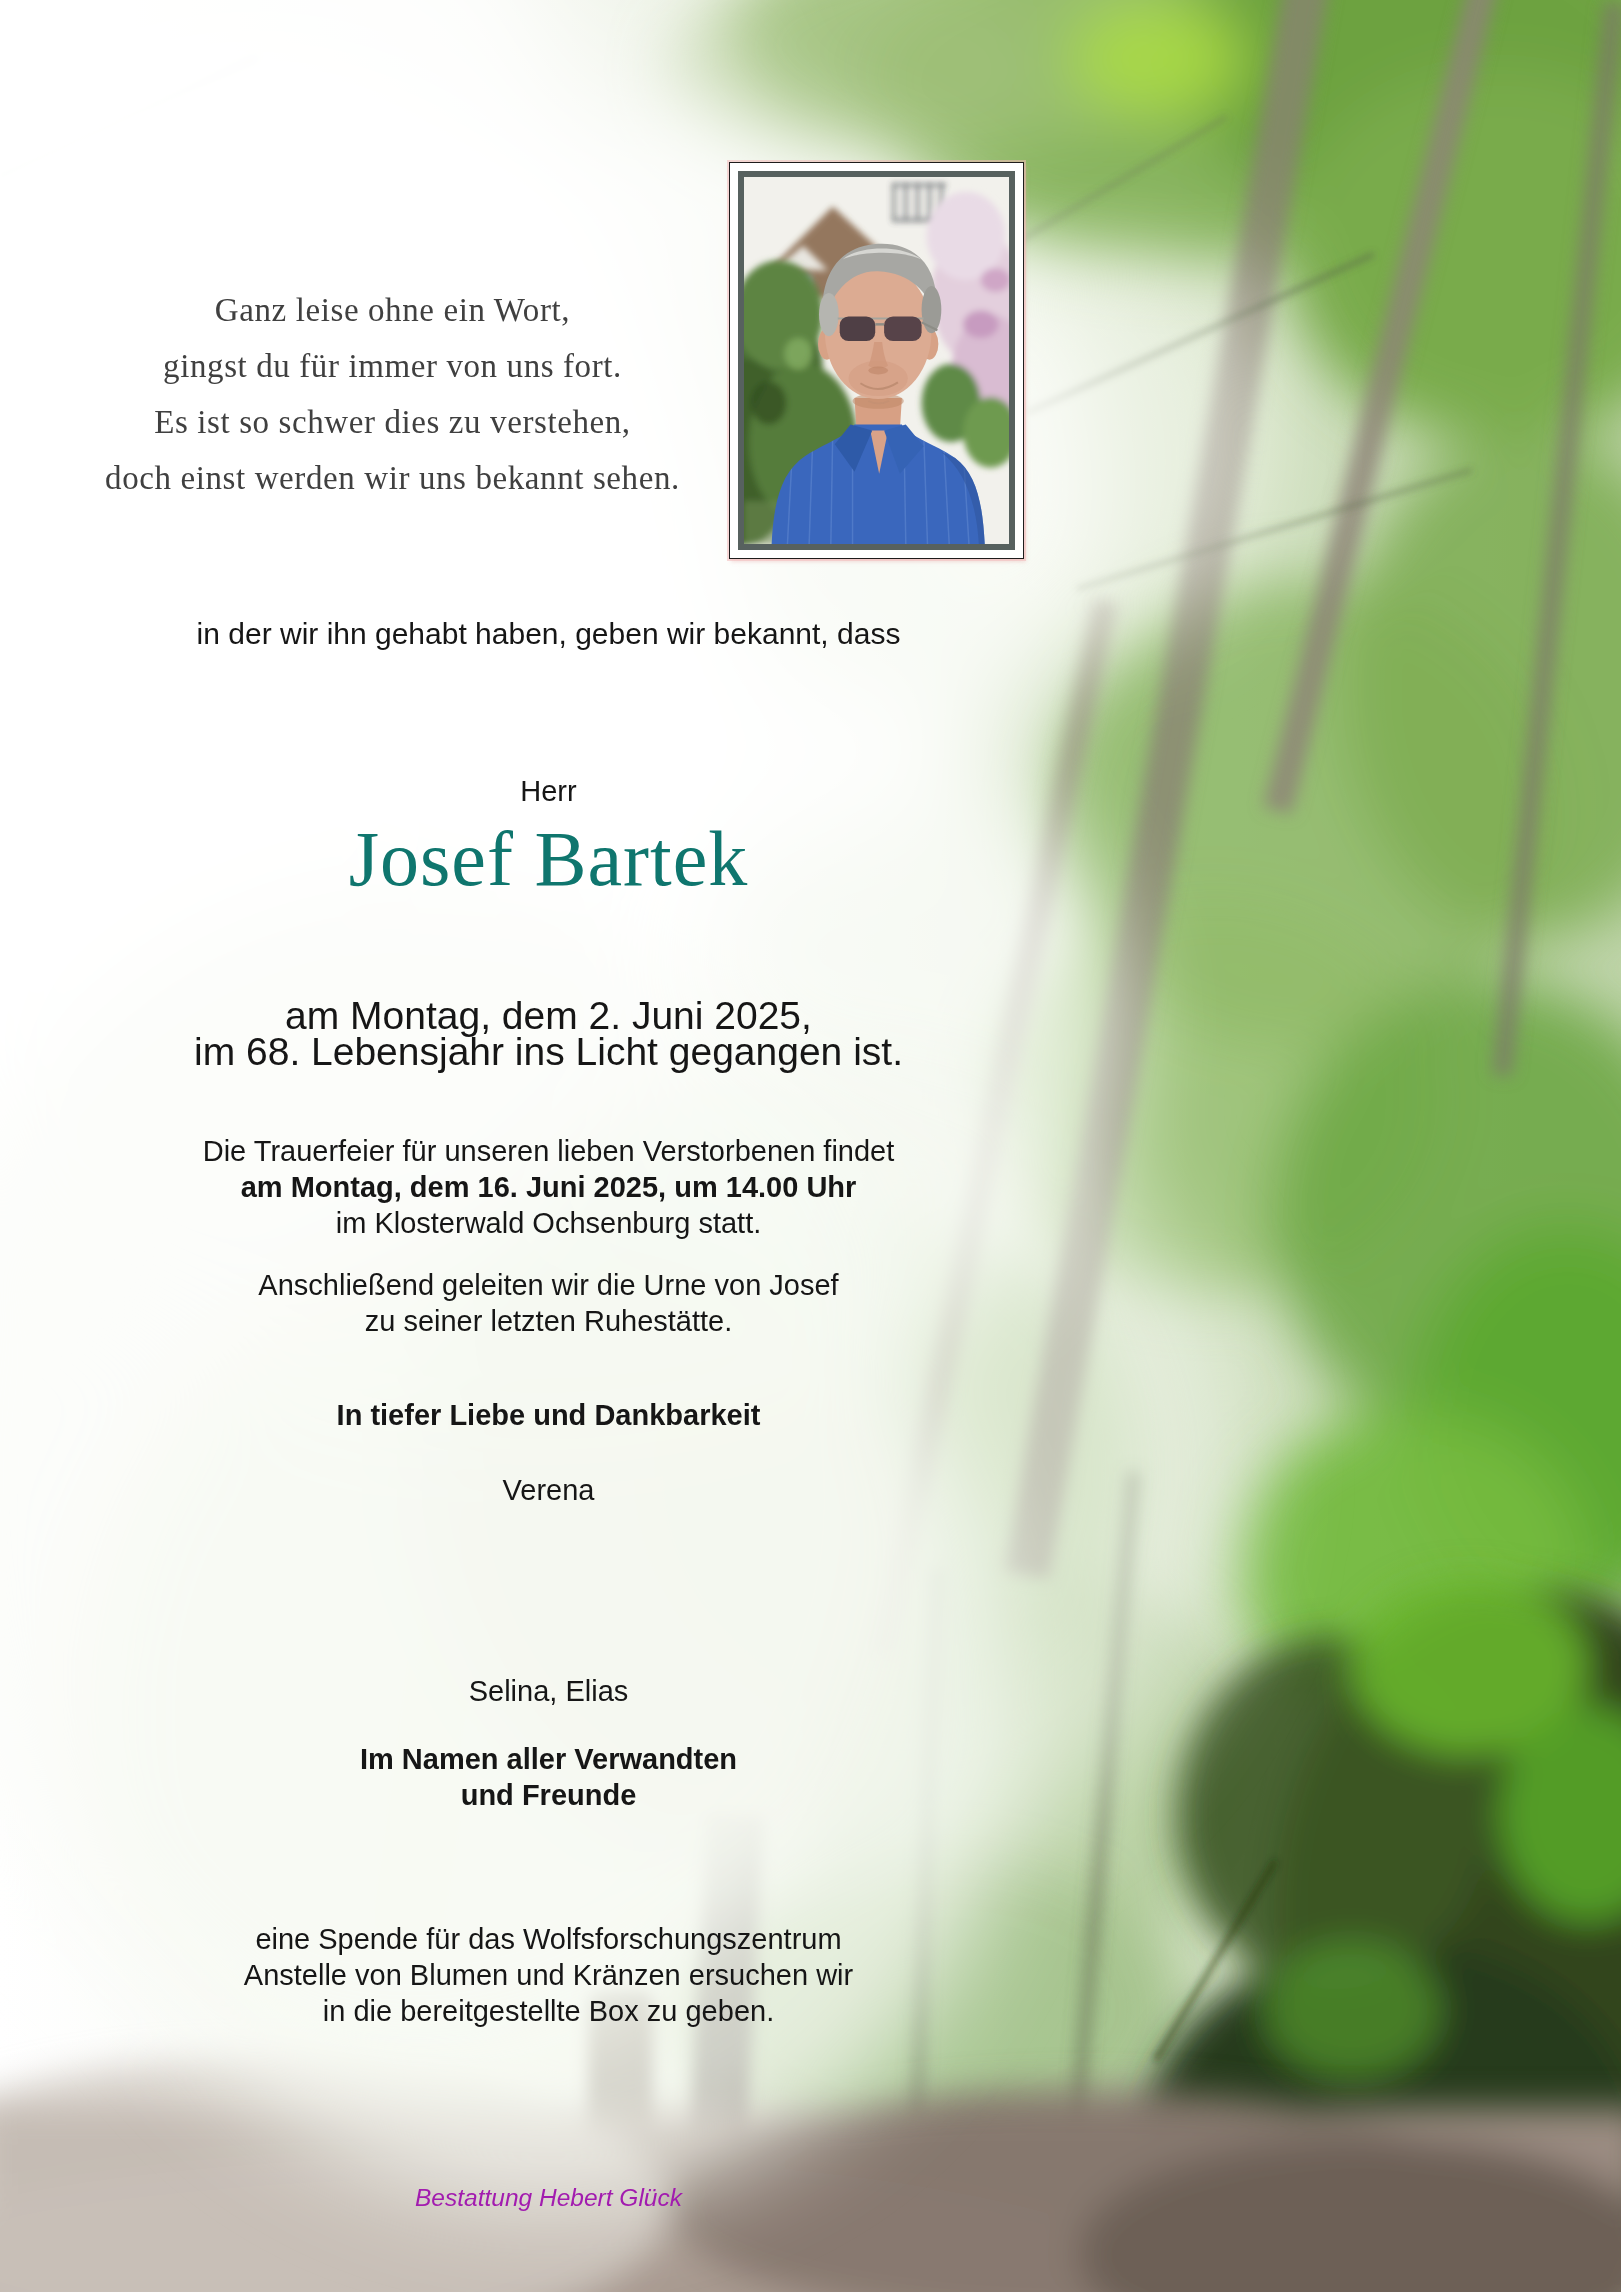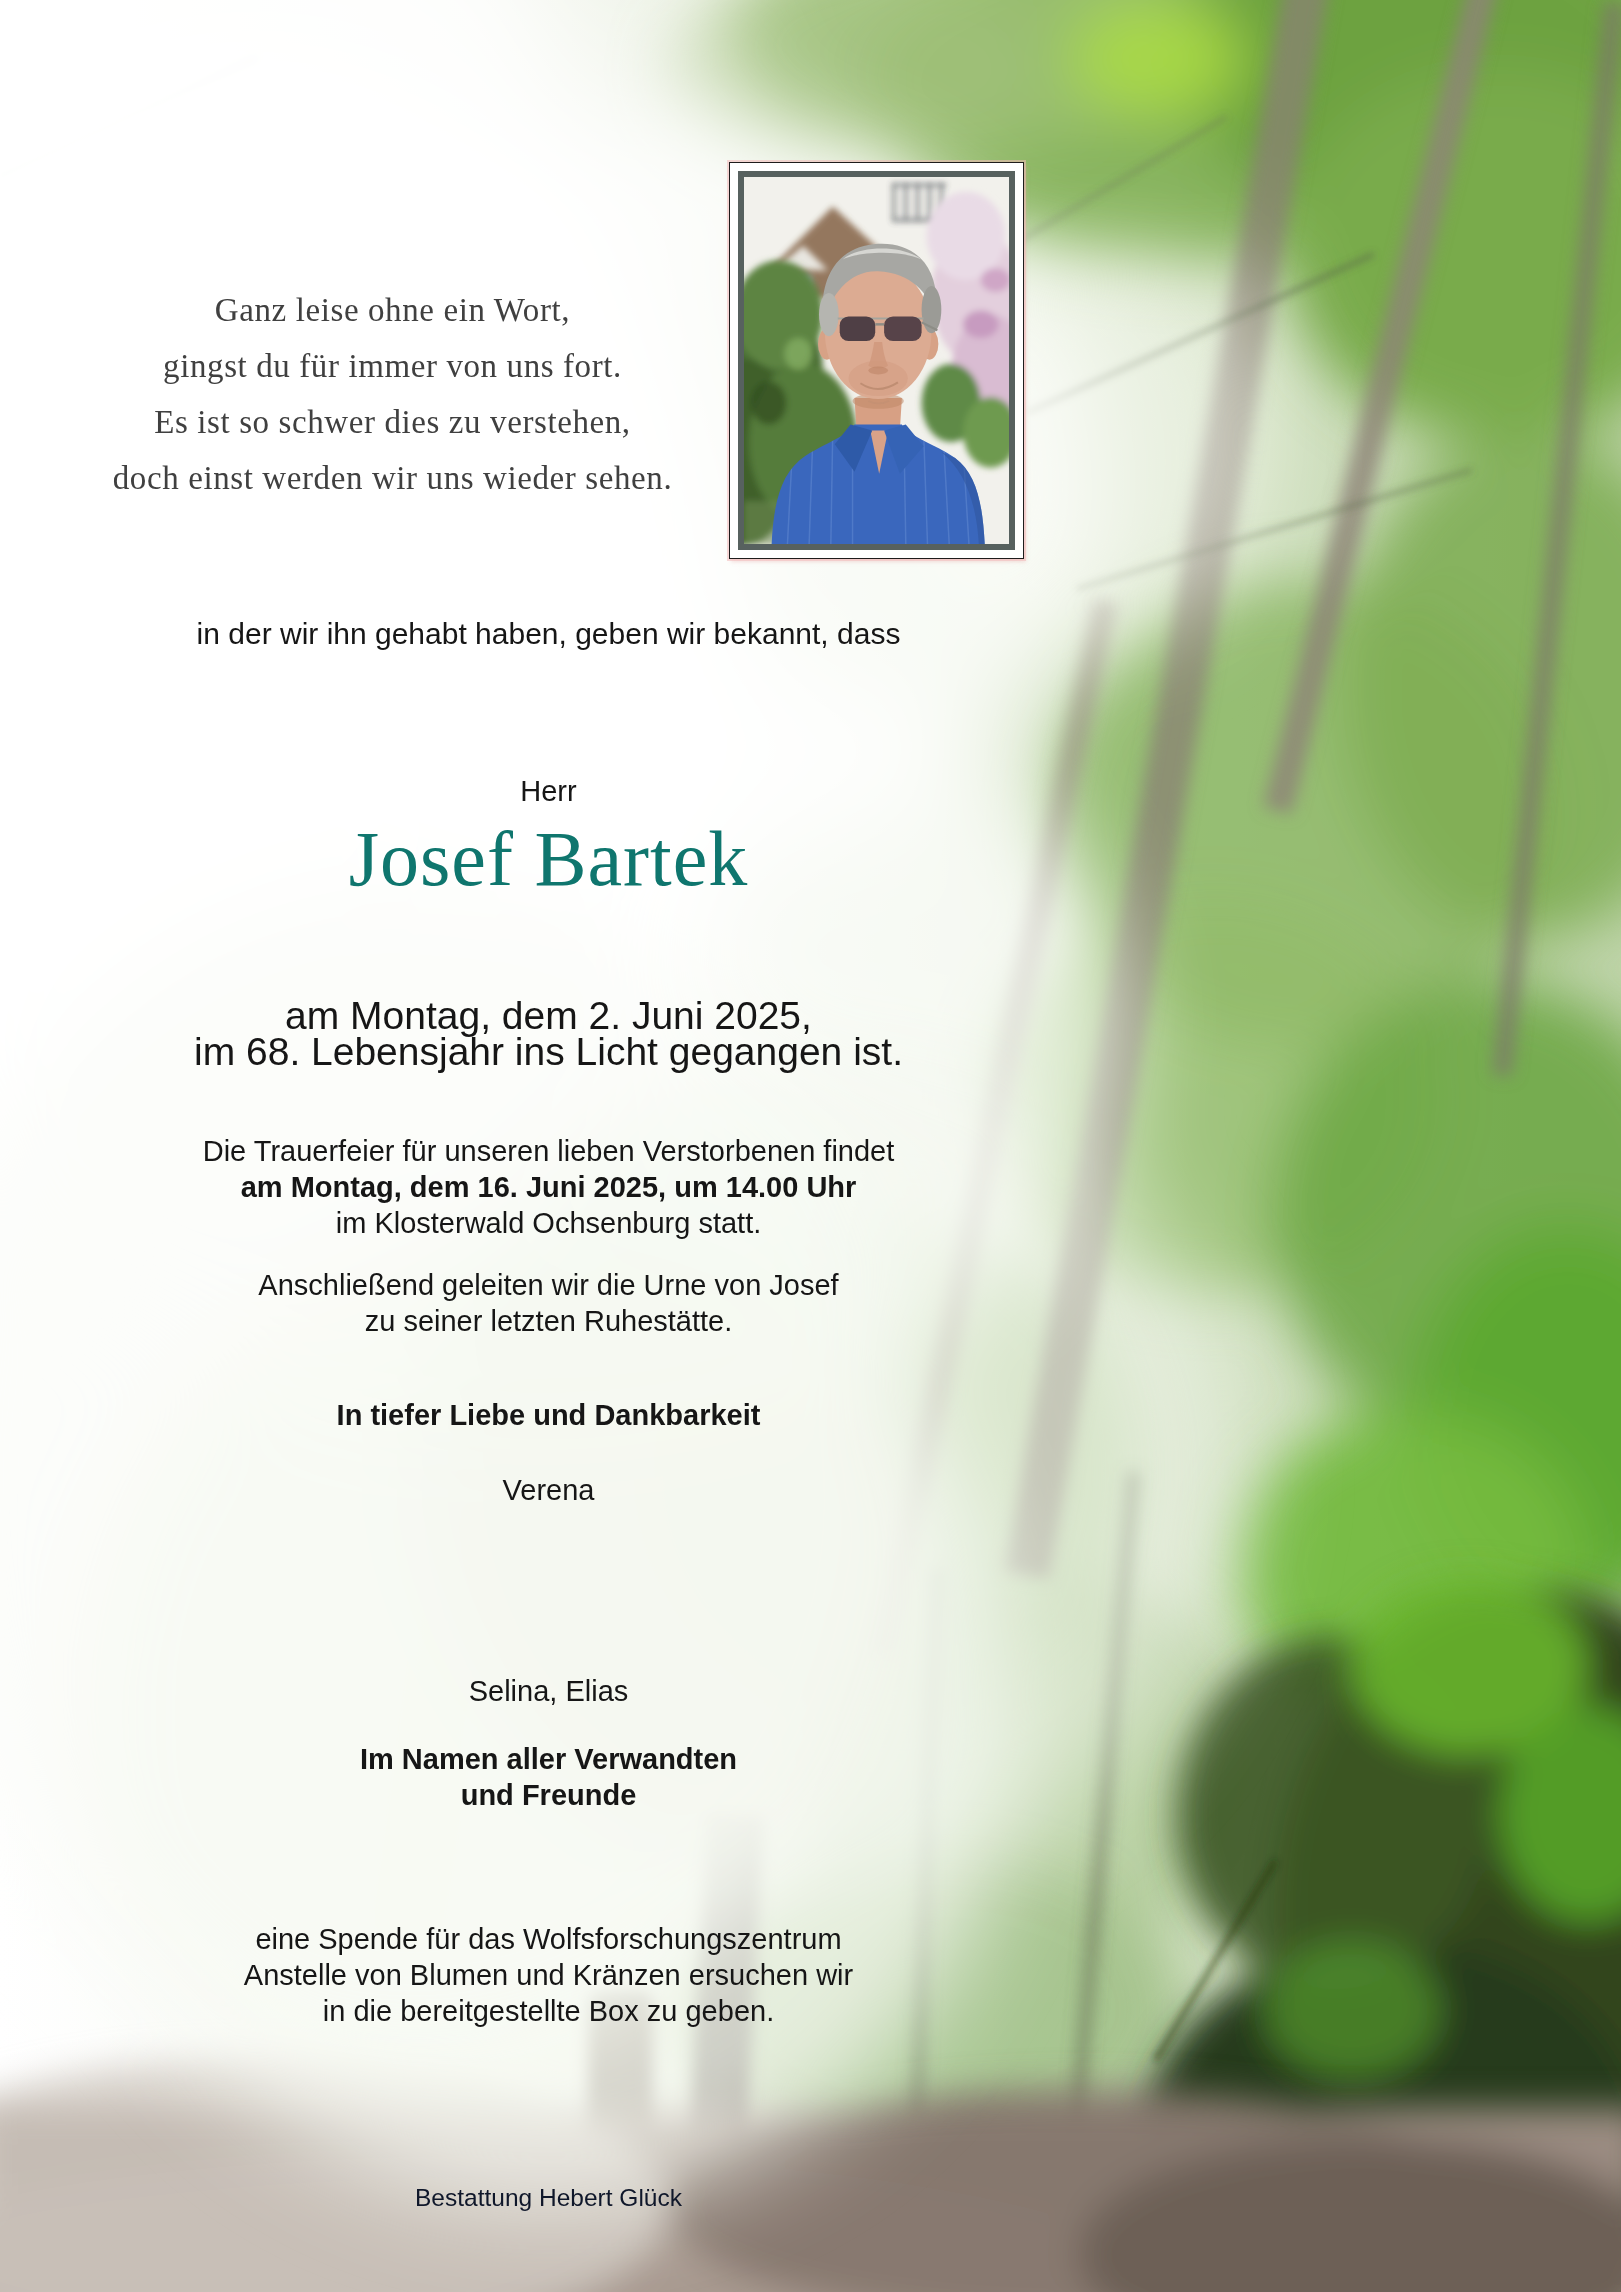--- a/index.html
+++ b/index.html
@@ -35,21 +35,21 @@
   }
   .passing{top:998px;font-size:39px;line-height:36px;}
   .service{top:1133px;font-size:29px;line-height:36px;}
   .urn{top:1267px;font-size:29px;line-height:36px;}
   .dedication{top:1399px;font-size:29px;font-weight:bold;}
   .widow{top:1474px;font-size:29px;}
   .family{top:1539px;font-size:29px;line-height:43px;}
   .grandchildren{top:1675px;font-size:29px;}
   .behalf{top:1741px;font-size:29px;line-height:36px;font-weight:bold;}
   .donation{top:1921px;font-size:29px;line-height:36px;}
-  .footer-line{top:2184px;font-size:24.5px;color:#0f172a;}
+  .footer-line{top:2184px;font-size:24.5px;color:#a21caf;font-style:italic;}
   .bold{font-weight:bold;}
 
   .photo-frame{
     left:729px;top:162px;width:295px;height:397px;
     box-sizing:border-box;
     background:#ffffff;
     border:1px solid #1e1c1c;
     box-shadow:0 0 0 2px rgba(242,185,185,.55), 2px 2.9px 3.9px rgba(230,160,160,.35);
     padding:7.8px;
   }
@@ -166,21 +166,21 @@
       <ellipse cx="850" cy="1500" rx="420" ry="420" fill="#f4f8ef" opacity="0.5"></ellipse>
       <ellipse cx="1130" cy="450" rx="170" ry="200" fill="#fdfdfb" opacity="0.5"></ellipse>
       <polygon points="640,0 780,0 540,900 380,900" fill="#ffffff" opacity="0.35"></polygon>
     </g>
   </svg>
 
   <div class="abs col-poem center poem">
     <div>Ganz leise ohne ein Wort,</div>
     <div>gingst du für immer von uns fort.</div>
     <div>Es ist so schwer dies zu verstehen,</div>
-    <div>doch einst werden wir uns wieder sehen.</div>
+    <div>doch einst werden wir uns bekannt sehen.</div>
   </div>
 
   <div class="abs photo-frame">
     <div class="photo-mat">
       <svg viewBox="0 0 269 374" preserveAspectRatio="none" aria-hidden="true">
         <defs>
           <clipPath id="torsoClip">
             <path d="M28,374 C30,330 38,300 62,284 C88,268 108,262 112,252 L160,252 C166,264 194,272 214,286 C236,302 242,334 244,374 Z"></path>
           </clipPath>
           <filter id="pb3" x="-40%" y="-40%" width="180%" height="180%">

